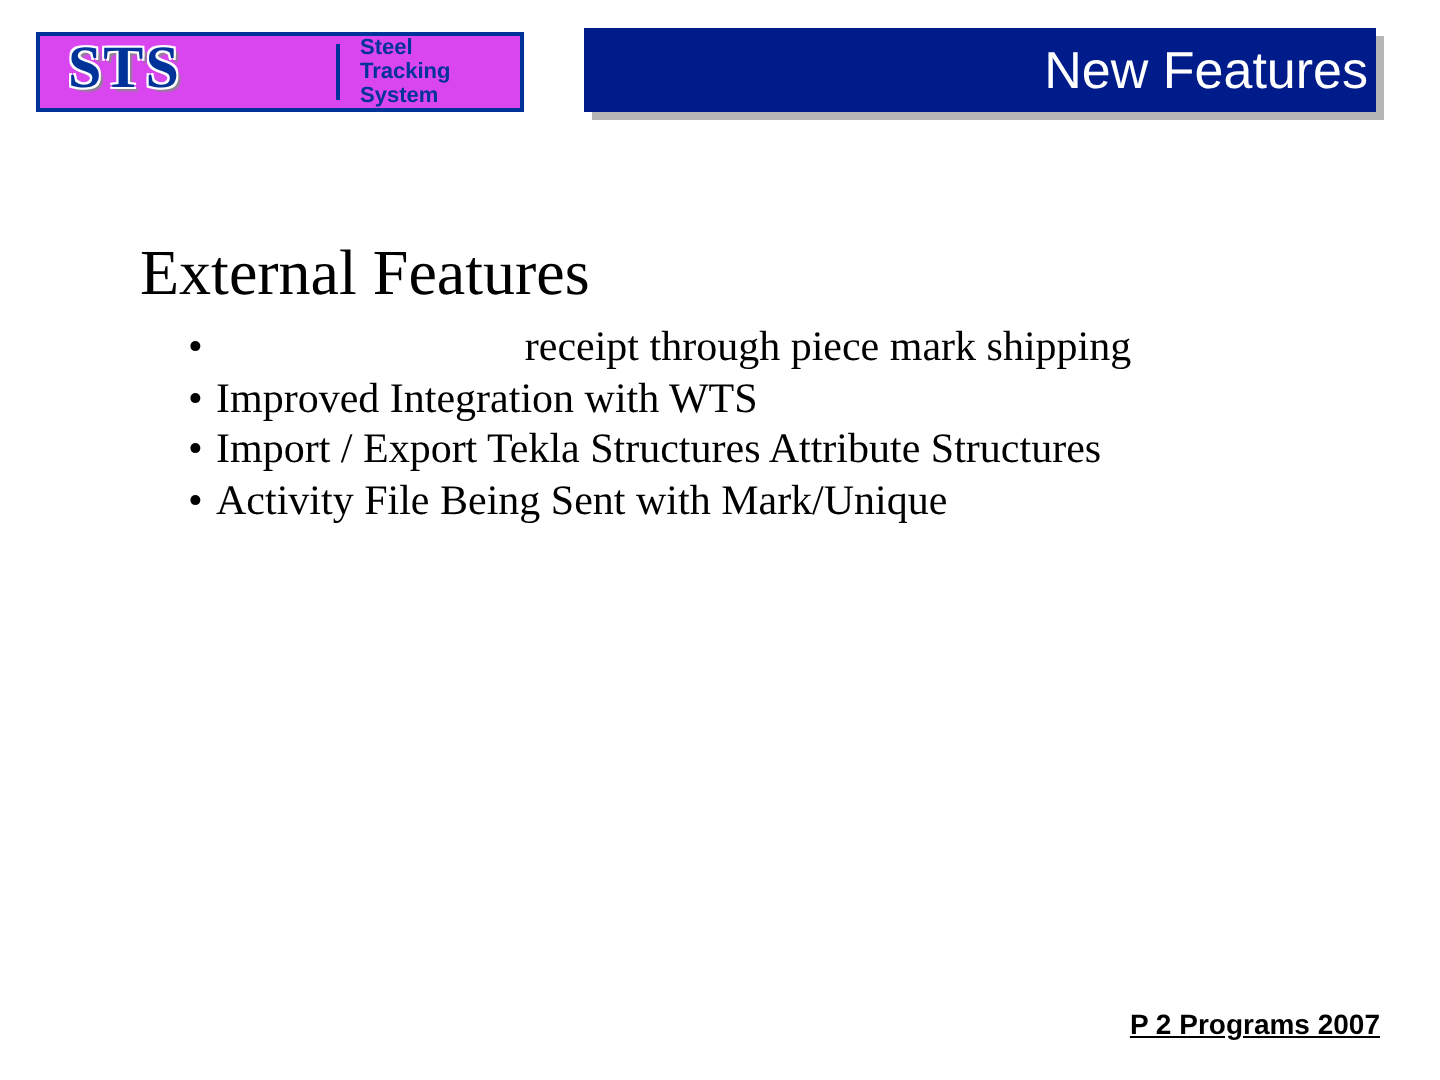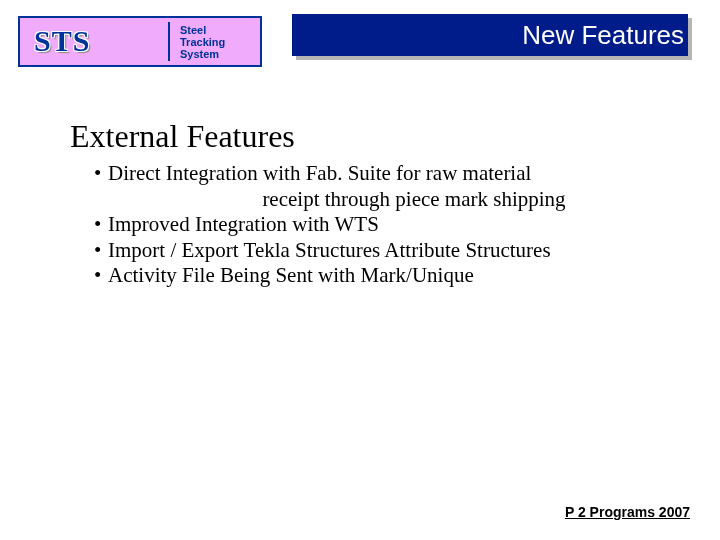--- a/index.html
+++ b/index.html
@@ -20,22 +20,22 @@
     left: 18px;
     right: 30px;
     height: 52px;
   }
 
   .logo {
     position: absolute;
     top: 2px;
     left: 0;
     width: 244px;
-    height: 51px;
-    background: #f0abfc;
+    height: 40px;
+    background: #d946ef;
     border: 2px solid #003399;
     box-sizing: border-box;
     display: flex;
     align-items: center;
   }
   .logo-abbr {
     position: absolute;
     left: 14px;
     top: 50%;
     transform: translateY(-54%);
@@ -161,21 +161,20 @@
   <div class="title-shadow"></div>
   <div class="title-bar">
     <span class="title-text">New Features</span>
   </div>
 </div>
 
 <div class="content">
   <div class="subtitle">External Features</div>
   <ul class="bullets">
     <li>
-      <span>Direct Integration with Fab. Suite for raw material</span>
       <span class="cont">receipt through piece mark shipping</span>
     </li>
     <li>
       <span>Improved Integration with WTS</span>
     </li>
     <li>
       <span>Import / Export Tekla Structures Attribute Structures</span>
     </li>
     <li>
       <span>Activity File Being Sent with Mark/Unique</span>

